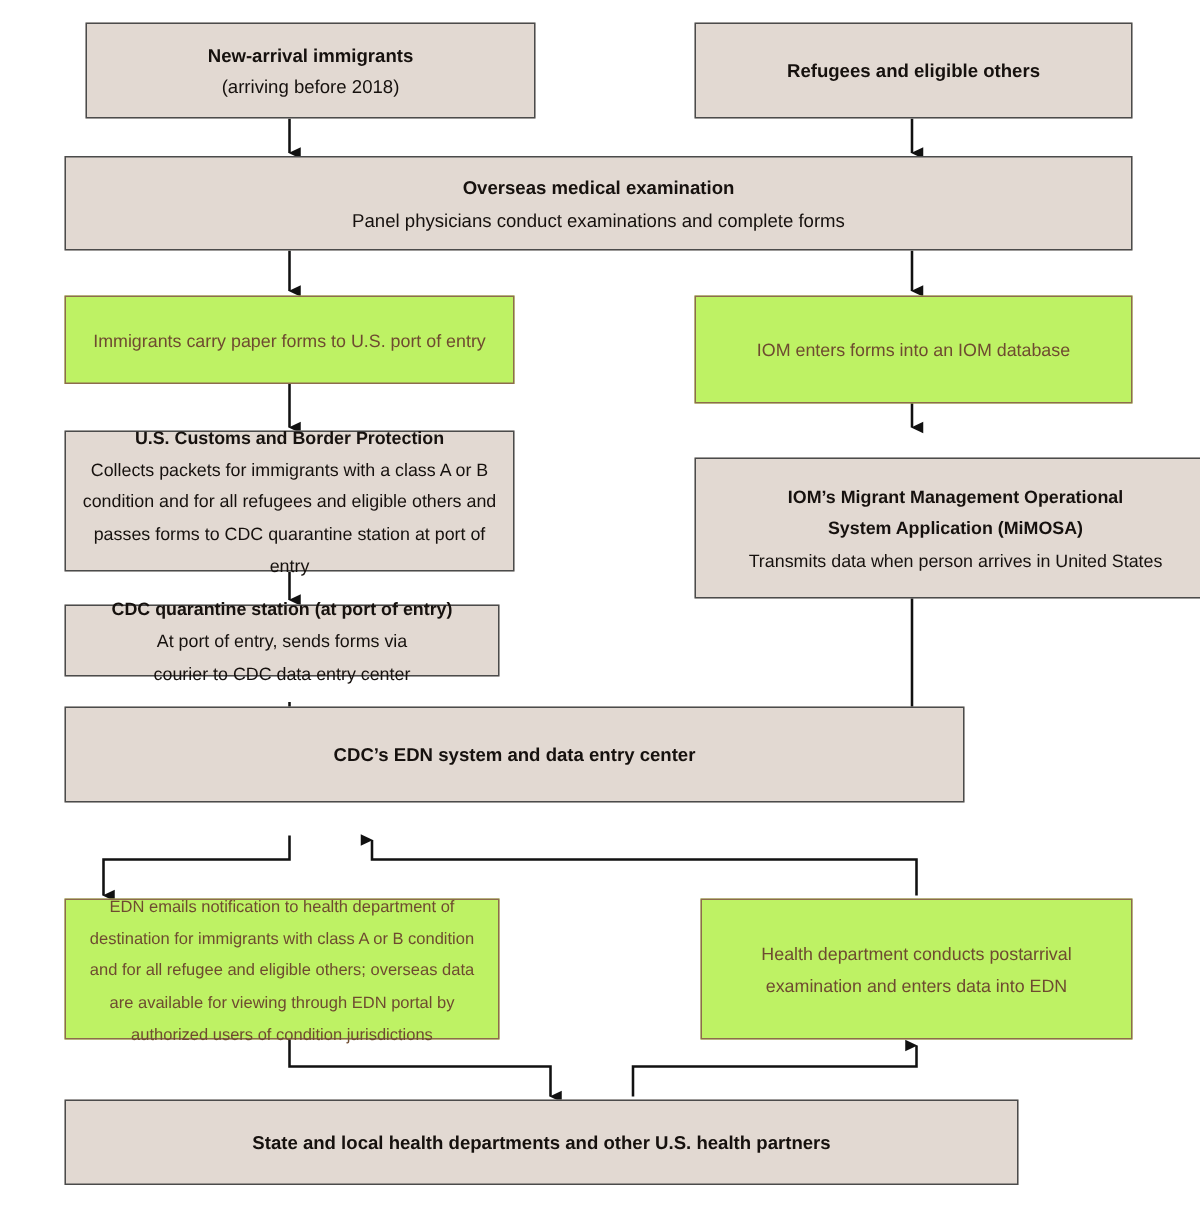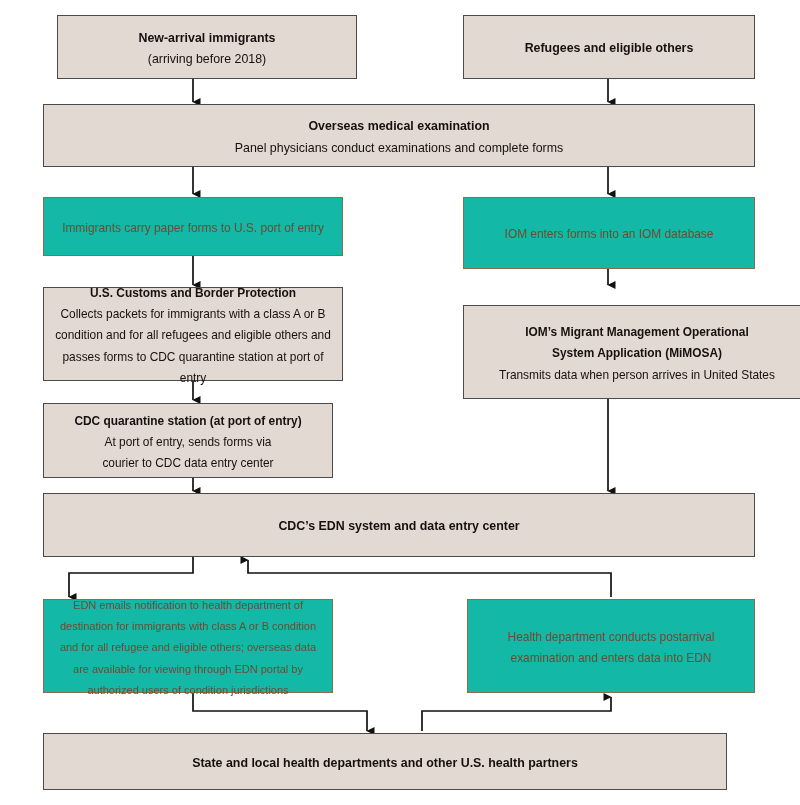--- a/index.html
+++ b/index.html
@@ -41,21 +41,21 @@
     display: block;
     width: 100%;
     line-height: 1.32;
   }
   .node.gray {
     background: #e2d9d2;
     border: 1.6px solid #4b4b4b;
     color: #16110e;
   }
   .node.brown {
-    background: #14b8a6;
+    background: #bef264;
     border: 1.6px solid #8d6b4d;
     color: #6e4b30;
   }
   .t-bold {
     font-weight: bold;
   }
   .fs13 { font-size: 12.4px; }
   .fs12 { font-size: 11.9px; }
   .fs115 { font-size: 11px; }
 </style>
@@ -142,29 +142,29 @@
   </div>
 
   <div class="node gray" style="left:463px; top:287px; width:348px; height:94px;margin-top:18px;">
     <span class="txt">
       <span class="t-bold fs12">IOM’s Migrant Management Operational</span><br>
       <span class="t-bold fs12">System Application (MiMOSA)</span><br>
       <span class="fs12">Transmits data when person arrives in United States</span>
     </span>
   </div>
 
-  <div class="node gray" style="left:43px; top:403px; width:290px; height:75px;">
+  <div class="node gray" style="left:43px; top:403px; width:290px; height:48px;">
     <span class="txt">
       <span class="t-bold fs12">CDC quarantine station (at port of entry)</span><br>
       <span class="fs12">At port of entry, sends forms via</span><br>
       <span class="fs12">courier to CDC data entry center</span>
     </span>
   </div>
 
-  <div class="node gray" style="left:43px; top:493px; width:712px; height:64px;">
+  <div class="node gray" style="left:43px; top:471px; width:600px; height:64px;">
     <span class="txt">
       <span class="t-bold fs13">CDC’s EDN system and data entry center</span>
     </span>
   </div>
 
   <div class="node brown" style="left:43px; top:599px; width:290px; height:94px;">
     <span class="txt">
       <span class="fs115">EDN emails notification to health department of</span><br>
       <span class="fs115">destination for immigrants with class A or B condition</span><br>
       <span class="fs115">and for all refugee and eligible others; overseas data</span><br>
@@ -173,19 +173,19 @@
     </span>
   </div>
 
   <div class="node brown" style="left:467px; top:599px; width:288px; height:94px;">
     <span class="txt">
       <span class="fs12">Health department conducts postarrival</span><br>
       <span class="fs12">examination and enters data into EDN</span>
     </span>
   </div>
 
-  <div class="node gray" style="left:43px; top:733px; width:684px; height:57px;">
+  <div class="node gray" style="left:43px; top:733px; width:636px; height:57px;">
     <span class="txt">
       <span class="t-bold fs13">State and local health departments and other U.S. health partners</span>
     </span>
   </div>
 
 </div>
 
 </body></html>

